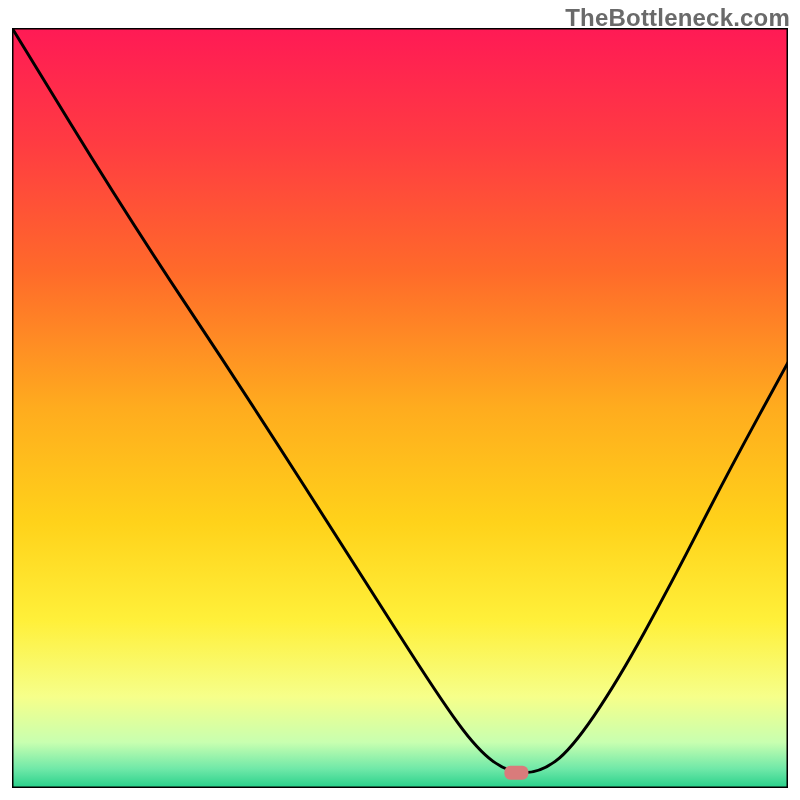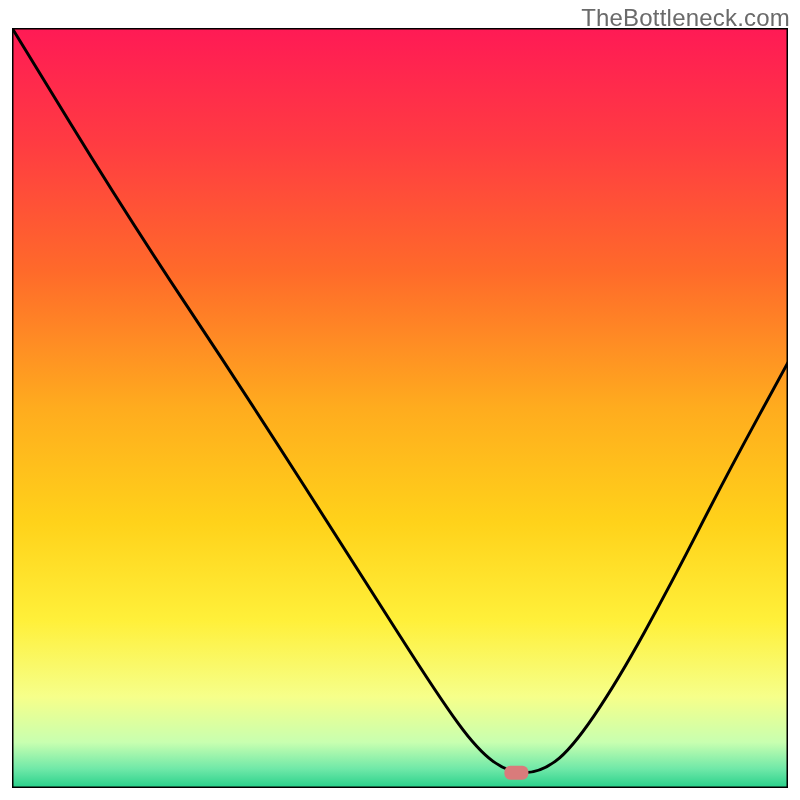--- a/index.html
+++ b/index.html
@@ -13,21 +13,21 @@
   .container {
     position: relative;
     width: 800px;
     height: 800px;
   }
   .watermark {
     position: absolute;
     top: 4px;
     right: 10px;
     font-size: 24px;
-    font-weight: normal;
+    font-weight: bold;
     color: #6a6a6a;
     letter-spacing: 0.2px;
     z-index: 10;
   }
   svg.chart {
     position: absolute;
     top: 28px;
     left: 12px;
     width: 776px;
     height: 760px;

